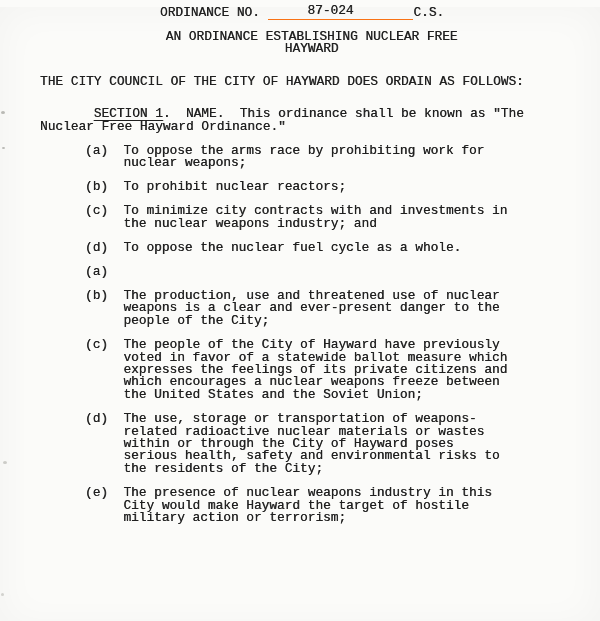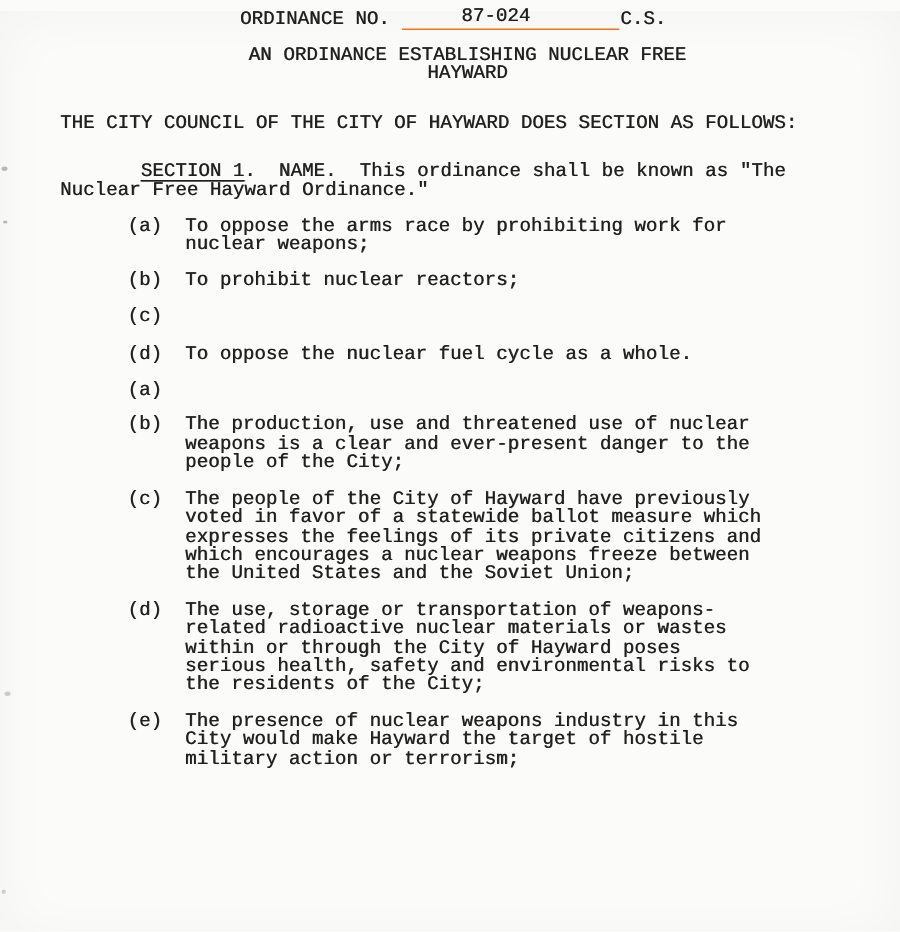--- a/index.html
+++ b/index.html
@@ -42,35 +42,36 @@
 <div class="page">
   <span class="speck sp1"></span>
   <span class="speck sp2"></span>
   <span class="speck sp3"></span>
   <span class="speck sp4"></span>
 
   <div class="ord-line"><span>ORDINANCE NO.</span><span> </span><span class="blank"><span class="num">87-024</span></span><span>C.S.</span></div>
 
   <div class="title mt9"><div>AN ORDINANCE ESTABLISHING NUCLEAR FREE</div><div>HAYWARD</div></div>
 
-  <p class="line mt20">THE CITY COUNCIL OF THE CITY OF HAYWARD DOES SECTION AS FOLLOWS:</p>
+  <p class="line mt20">THE CITY COUNCIL OF THE CITY OF HAYWARD DOES ORDAIN AS FOLLOWS:</p>
 
   <p class="para mt20"><span class="shead">SECTION 1</span><span>.  NAME.  This ordinance shall be known as "The Nuclear Free Hayward Ordinance."</span></p>
 
 
   <div class="item mt12">
       <span class="marker">(a)</span>
       <span class="itext">To oppose the arms race by prohibiting work for nuclear weapons;</span>
     </div>
   <div class="item mt11">
       <span class="marker">(b)</span>
       <span class="itext">To prohibit nuclear reactors;</span>
     </div>
   <div class="item mt12">
       <span class="marker">(c)</span>
+      <span class="itext">To minimize city contracts with and investments in the nuclear weapons industry; and</span>
     </div>
   <div class="item mt12">
       <span class="marker">(d)</span>
       <span class="itext">To oppose the nuclear fuel cycle as a whole.</span>
     </div>
 
 
   <div class="item mt12">
       <span class="marker">(a)</span>
     </div>

